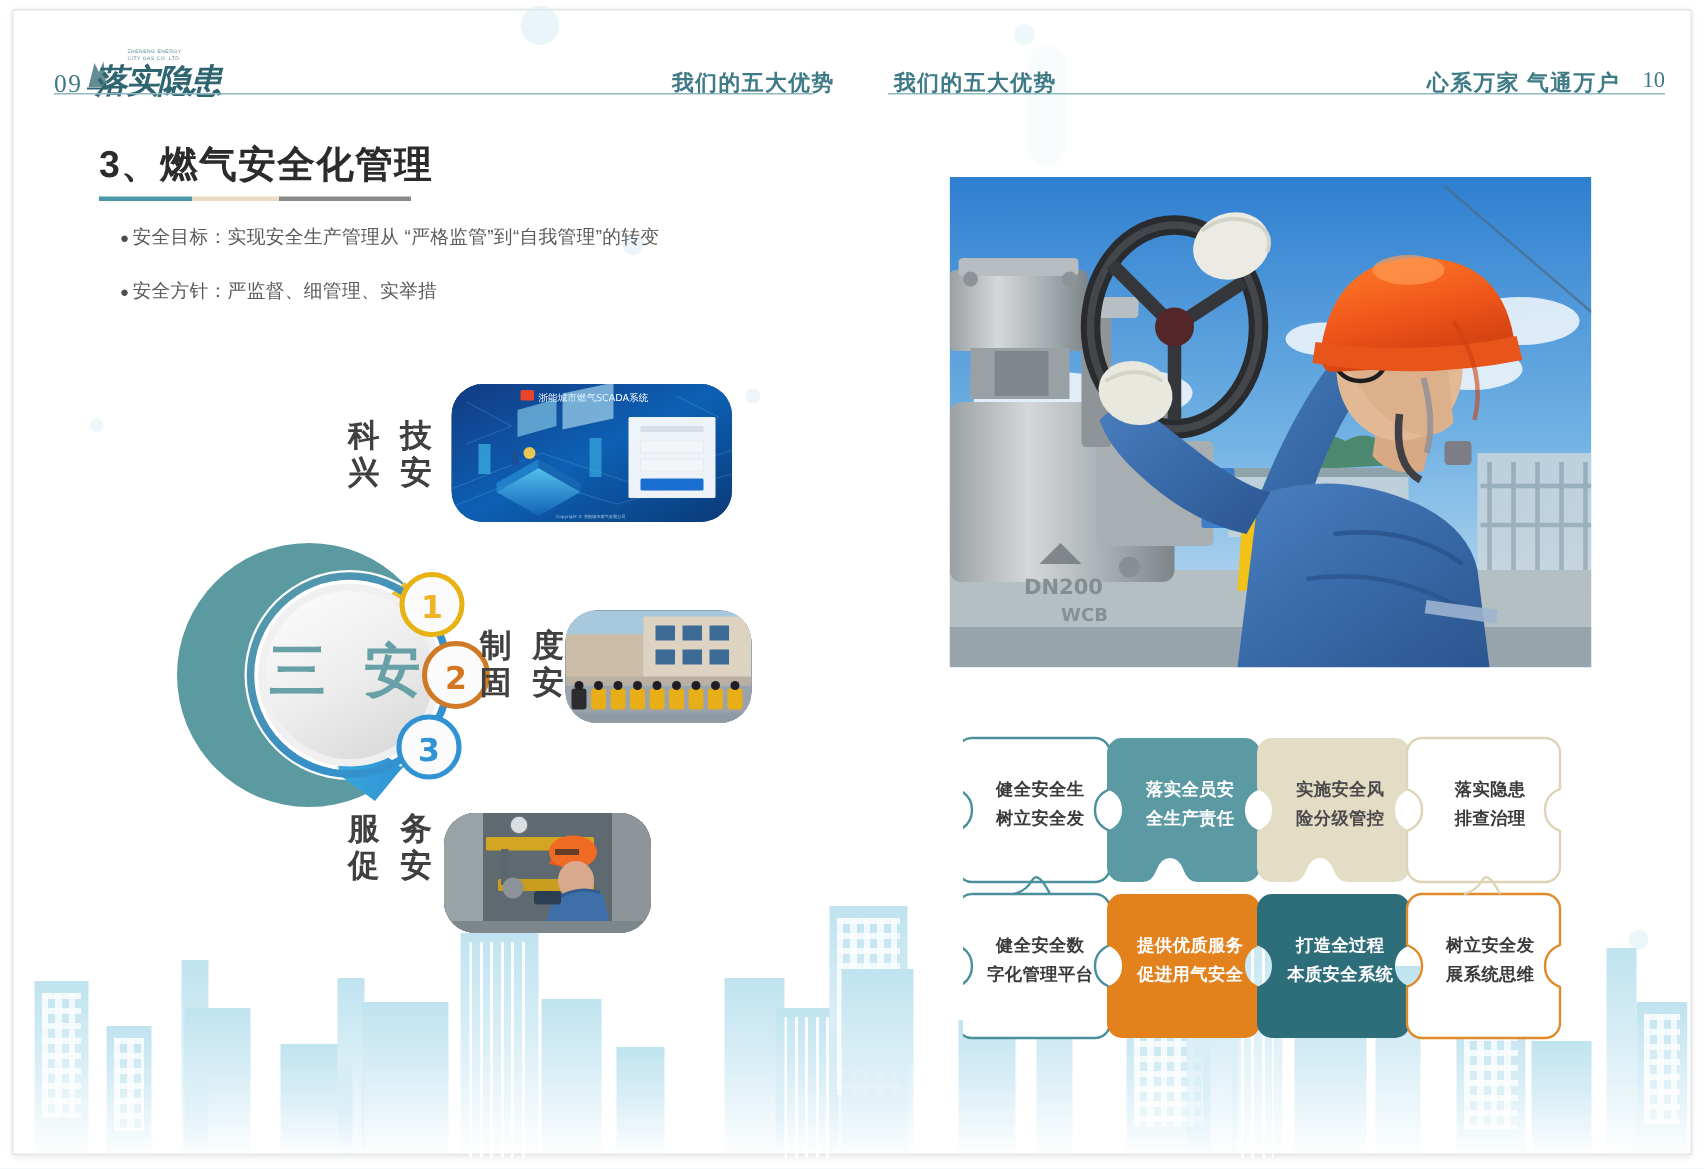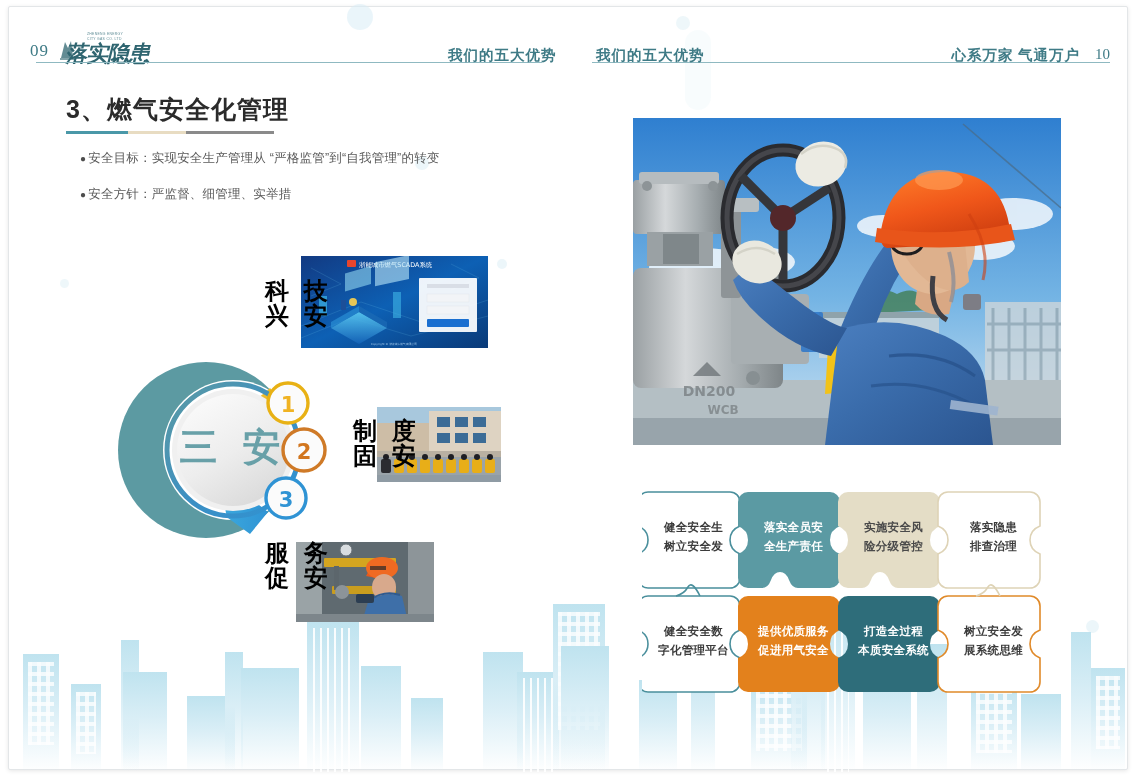--- a/index.html
+++ b/index.html
@@ -24,21 +24,21 @@
   .bldg .wingrid{position:absolute;inset:8px 5px auto 5px;height:70%;
     background-image:
       repeating-linear-gradient(to right,rgba(255,255,255,.85) 0 4px,transparent 4px 9px),
       repeating-linear-gradient(to bottom,rgba(255,255,255,.85) 0 4px,transparent 4px 10px);
     opacity:.9;}
   .bldg .stripes{position:absolute;inset:6px 6px 0 6px;
     background-image:repeating-linear-gradient(to right,rgba(255,255,255,.9) 0 2px,transparent 2px 7px);}
 
   
   .header{position:absolute;left:0;top:0;width:1136px;height:80px;}
-  .hdr-left{position:absolute;left:30px;top:36px;display:flex;align-items:center;gap:8px;}
+  .hdr-left{position:absolute;left:36px;top:36px;display:flex;align-items:flex-end;gap:0;}
   .pg-left{font-family:"Liberation Serif","DejaVu Serif",serif;font-size:17px;color:#3f7b86;letter-spacing:1px;}
   .logo{position:relative;height:30px;width:104px;}
   .logo-cn{
     position:absolute;left:8px;top:3px;
     font-family:"Liberation Serif","DejaVu Serif",serif;
     font-size:22px;font-weight:bold;font-style:italic;color:#2f6570;
     letter-spacing:-1px;white-space:nowrap;
   }
   .logo-en{
     position:absolute;left:30px;top:-4px;font-size:3.4px;color:#5d8b95;
@@ -63,24 +63,24 @@
   .title-txt{font-size:25px;font-weight:bold;color:#2b2b2b;letter-spacing:1px;white-space:nowrap;}
   .title-rules{position:relative;margin-top:5px;width:208px;height:3px;}
   .title-rules i{position:absolute;top:0;height:3px;display:block;}
 
   .bullets{position:absolute;left:80px;top:150px;}
   .bullet{font-size:12.5px;color:#5a5a5a;margin-bottom:19px;white-space:nowrap;letter-spacing:.2px;}
   .bullet b.dot{font-size:10px;color:#4d4d4d;margin-right:2px;}
 
   
   .ring-wrap{position:absolute;left:88px;top:352px;width:300px;height:240px;}
-  .ring-label{position:absolute;font-size:24px;font-weight:bold;color:#000000;line-height:25px;letter-spacing:4px;white-space:nowrap;margin-left:33px;}
-
-  
-  .thumb{position:absolute;overflow:hidden;background:#0b2a5b;}
+  .ring-label{position:absolute;font-size:21px;font-weight:bold;color:#404040;line-height:25px;letter-spacing:4px;white-space:nowrap;}
+
+  
+  .thumb{position:absolute;overflow:hidden;background:#0b2a5b;border-radius:21px;}
   .scada{position:absolute;left:301px;top:256px;width:187px;height:92px;}
   .scooters{position:absolute;left:377px;top:407px;width:124px;height:75px;}
   .inspect{position:absolute;left:296px;top:542px;width:138px;height:80px;}
 
   
   .photo{position:absolute;left:633px;top:118px;width:428px;height:327px;overflow:hidden;}
 
   
   .flow{position:absolute;left:642px;top:484px;width:412px;height:212px;font-family:Liberation Serif, serif;}
   .fbox{position:absolute;width:103px;height:106px;box-sizing:border-box;}

